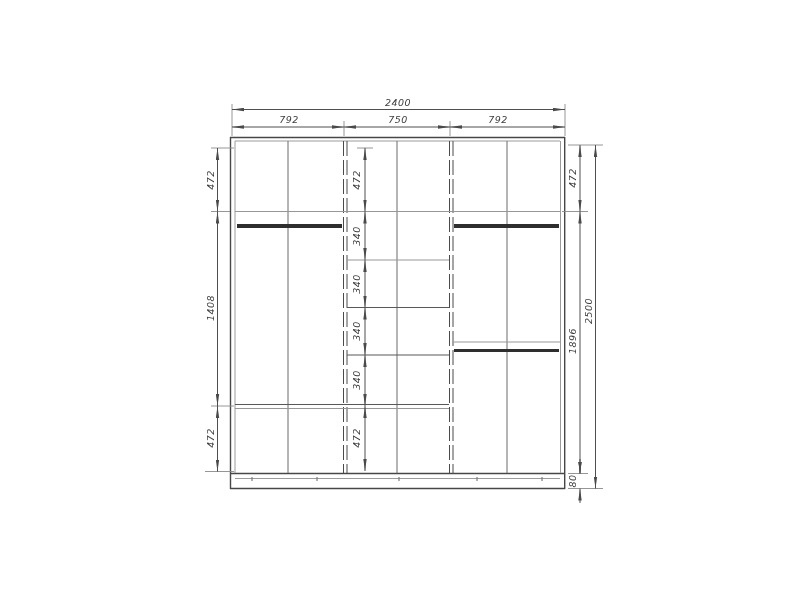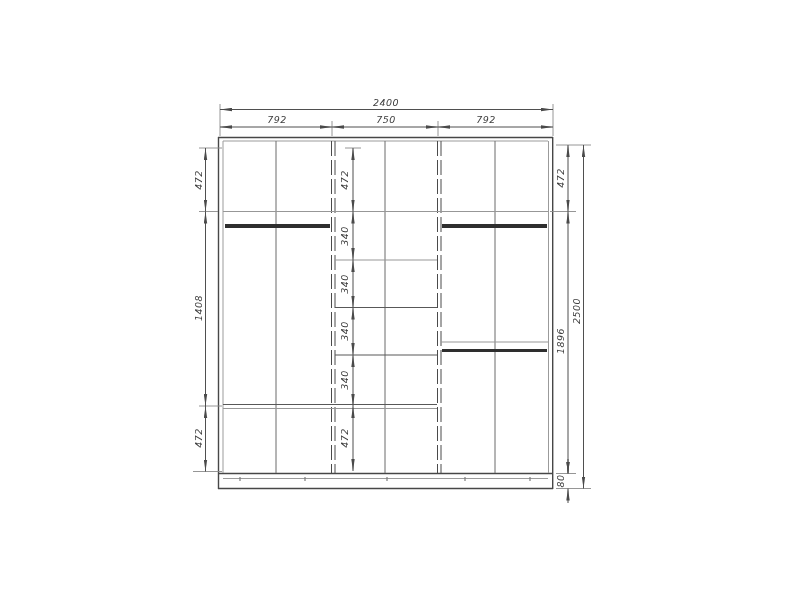--- a/index.html
+++ b/index.html
@@ -1,20 +1,20 @@
 <!DOCTYPE html>
 <html><head>
 <meta charset="utf-8">
 <style>
   html,body{margin:0;padding:0;}
   body{
     width:800px;height:600px;background:#ffffff;overflow:hidden;
     font-family:"DejaVu Sans",sans-serif;
   }
-  .canvas{position:relative;width:635px;height:600px;background:#ffffff;}
+  .canvas{position:relative;width:635px;height:600px;background:#ffffff;margin-left:12px;}
   svg{position:absolute;left:0;top:0;}
   
   .frame      {stroke:#474747;stroke-width:1.4;fill:none;}
   .inner      {stroke:#9b9b9b;stroke-width:1;fill:none;}
   .divider    {stroke:#6b6b6b;stroke-width:1;fill:none;}
   .panel-dash {stroke:#4a4a4a;stroke-width:1;fill:none;stroke-dasharray:15 4;}
   .shelf-gray {stroke:#979797;stroke-width:1.1;fill:none;}
   .shelf-dark {stroke:#585858;stroke-width:1.2;fill:none;}
   .rod        {stroke:#2e2e2e;stroke-width:4;fill:none;}
   .shelf-thick{stroke:#2e2e2e;stroke-width:3;fill:none;}

